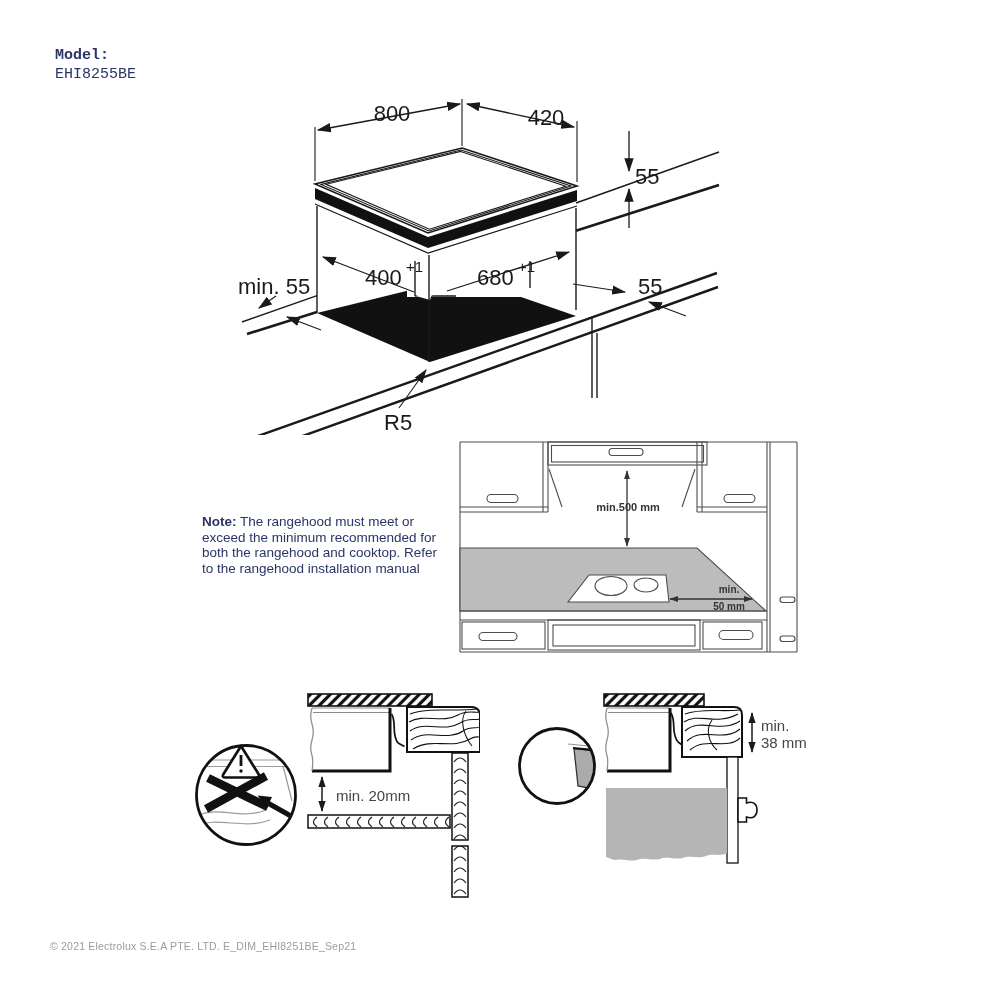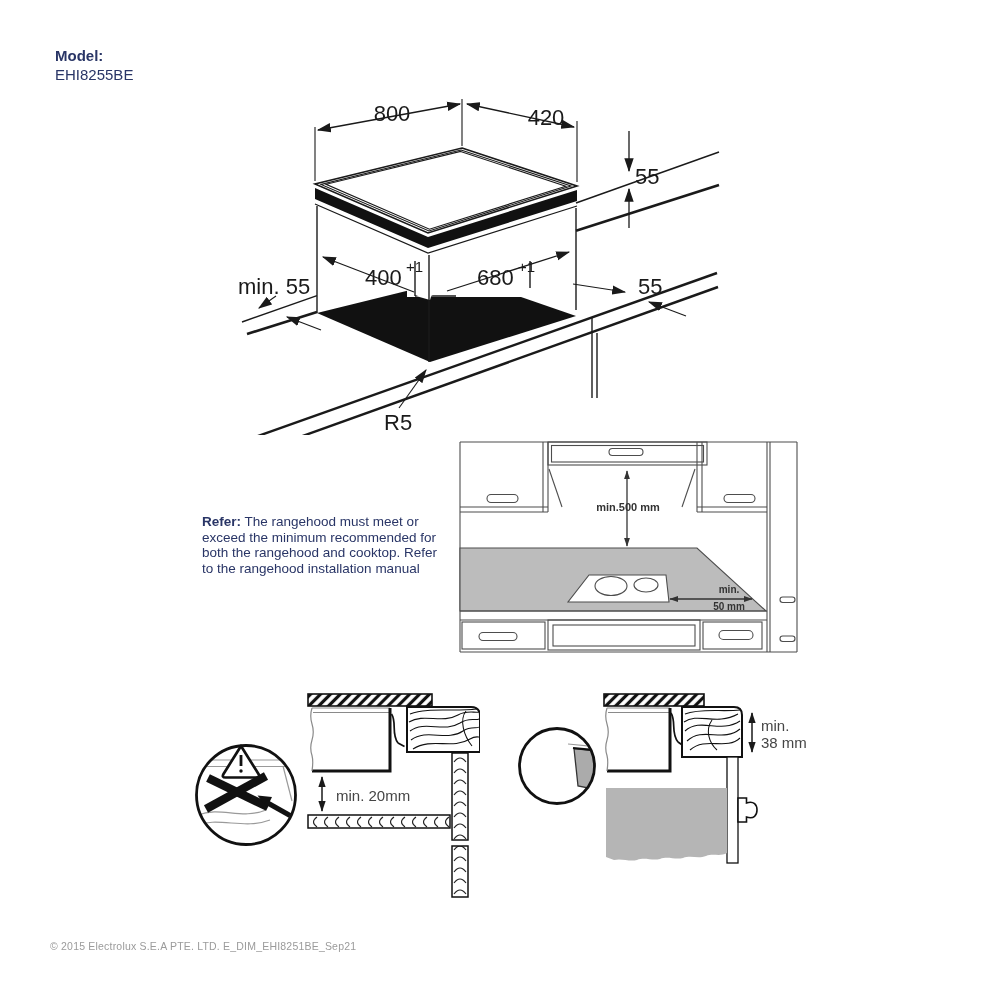--- a/index.html
+++ b/index.html
@@ -1,19 +1,19 @@
 <!DOCTYPE html>
 <html><head>
 <meta charset="utf-8">
 <style>
   html,body{margin:0;padding:0;background:#ffffff;}
   #page{position:relative;width:1000px;height:1000px;background:#ffffff;overflow:hidden;
         font-family:"Liberation Sans",sans-serif;}
   .abs{position:absolute;}
-  #model-block{left:55px;top:46px;color:#293566;font-size:15px;line-height:19px;}
+  #model-block{left:55px;top:46px;color:#293566;font-size:15px;line-height:19px;font-family:Liberation Mono, monospace;}
   #model-block .b{font-weight:bold;}
   #note-block{left:202px;top:514px;width:238px;color:#293566;font-size:13.5px;line-height:15.5px;}
   #note-block .b{font-weight:bold;}
   #footer-line{left:50px;top:940px;color:#9b9b9b;font-size:10.5px;letter-spacing:.2px;}
   svg text{font-family:"Liberation Sans",sans-serif;fill:#1a1a1a;}
   .dim{font-size:22px;}
   .kt{font-size:11px;font-weight:bold;fill:#333333;}
   .ktS{font-size:10px;font-weight:bold;fill:#333333;}
   .mt{font-size:15px;fill:#454545;}
 </style>
@@ -100,21 +100,21 @@
       <text class="dim" x="638" y="294">55</text>
       <path d="M573,284 L625,292" stroke="#1a1a1a" stroke-width="1.1" fill="none" marker-end="url(#ah1)"></path>
       <path d="M686,316 L649,302" stroke="#1a1a1a" stroke-width="1.1" fill="none" marker-end="url(#ah1)"></path>
 
       <text class="dim" x="384" y="430">R5</text>
       <path d="M399,408 L426,370" stroke="#1a1a1a" stroke-width="1.1" fill="none" marker-end="url(#ah1)"></path>
     </g>
   </svg>
 
   <div class="abs" id="note-block">
-    <span class="b">Refer:</span>
+    <span class="b">Note:</span>
     <span>The rangehood must meet or exceed the minimum recommended for both the rangehood and cooktop. Refer to the rangehood installation manual</span>
   </div>
 
   <svg class="abs" style="left:450px;top:435px" width="355" height="225" viewBox="450 435 355 225">
     <defs>
       <marker id="ah2" markerUnits="userSpaceOnUse" markerWidth="9" markerHeight="8" viewBox="0 0 12 8" refX="11" refY="4" orient="auto-start-reverse">
         <path d="M0,0 L12,4 L0,8 Z" fill="#333333"></path>
       </marker>
     </defs>
     <g stroke="#4d4d4d" stroke-width="1.1" fill="none">
@@ -285,15 +285,15 @@
       <g clip-path="url(#clip4)">
         <path d="M568,744 L600,747" stroke="#999999" stroke-width="1.2" fill="none"></path>
         <path d="M574,748.5 L597,751 L593,789 L578,786 Z" fill="#ababab" stroke="#333333" stroke-width="1.3"></path>
         <path d="M573,748 L598,750.5" stroke="#111111" stroke-width="2.2" fill="none"></path>
         <polygon points="593,766 597.5,769.5 592.5,773" fill="#ffffff"></polygon>
       </g>
       <circle cx="557" cy="766" r="37.5" fill="none" stroke="#111111" stroke-width="2.8"></circle>
     </g>
   </svg>
 
-  <div class="abs" id="footer-line">© 2015 Electrolux S.E.A PTE. LTD. E_DIM_EHI8251BE_Sep21</div>
+  <div class="abs" id="footer-line">© 2021 Electrolux S.E.A PTE. LTD. E_DIM_EHI8251BE_Sep21</div>
 
 </div>
 
 </body></html>

